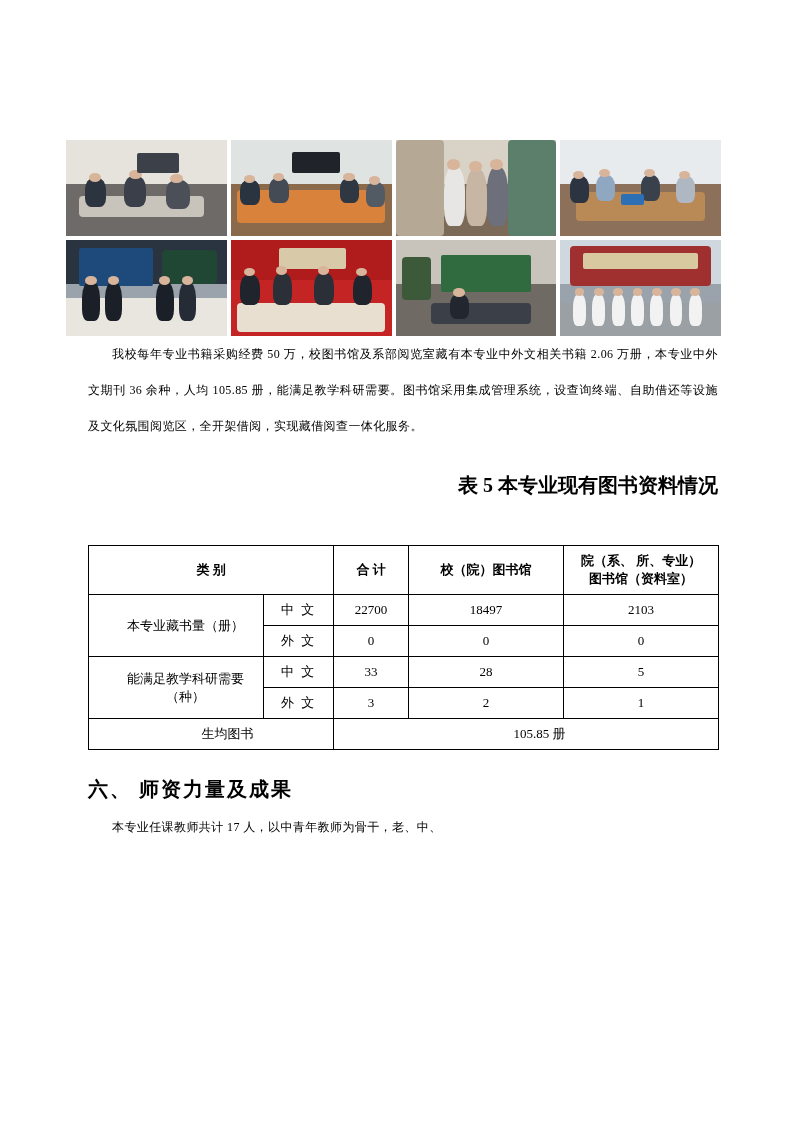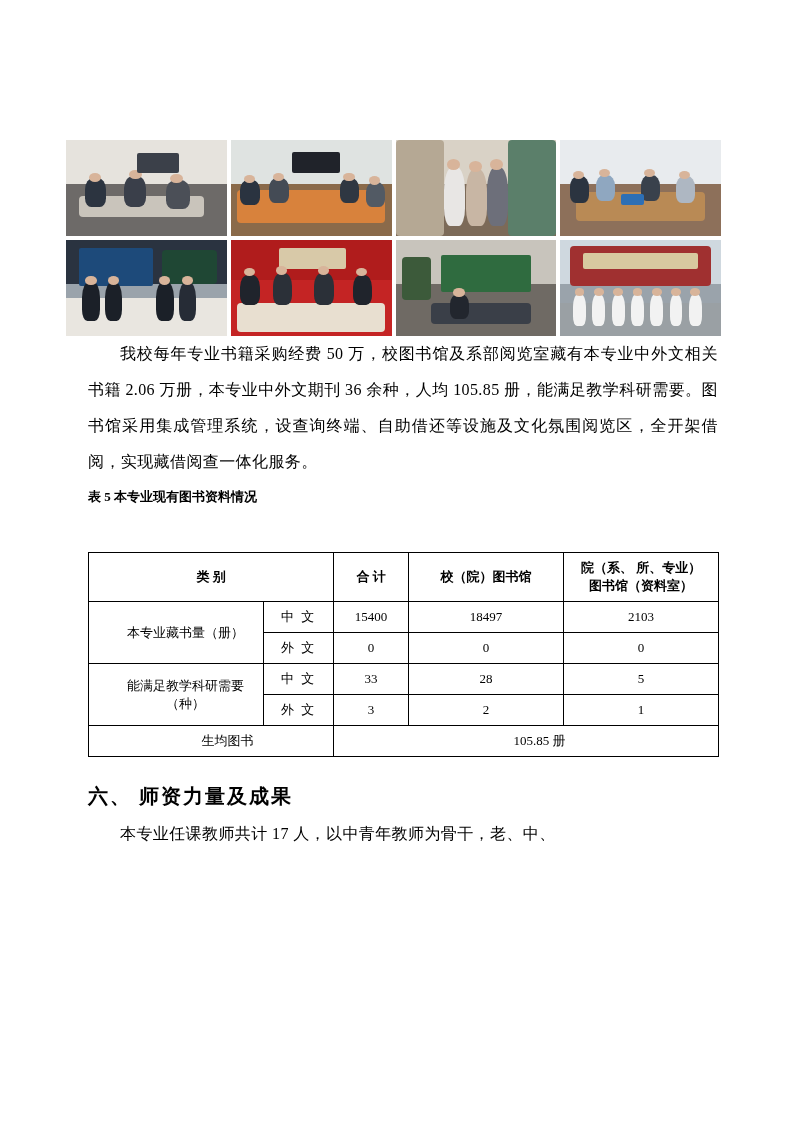--- a/index.html
+++ b/index.html
@@ -81,32 +81,32 @@
     margin: 18px 0 10px 0;
     letter-spacing: 1px;
   }
   h2.bigsection {
     font-size: 20px;
     font-weight: bold;
     margin: 26px 0 6px 0;
     letter-spacing: 2px;
   }
   p.body {
-    font-size: 16px;
+    font-size: 12px;
     line-height: 36px;
     margin: 0;
     text-indent: 2em;
     text-align: justify;
     letter-spacing: 0.4px;
   }
   .table-caption {
-    text-align: left;
-    font-size: 13px;
-    font-weight: bold;
-    margin: 8px 0 8px 0;
+    text-align: right;
+    font-size: 20px;
+    font-weight: bold;
+    margin: 28px 0 8px 0;
   }
 
   
   table.data {
     border-collapse: collapse;
     width: 630px;
     font-size: 13px;
     table-layout: fixed;
     margin-top: 46px;
   }
@@ -290,21 +290,21 @@
           <th>校（院）图书馆</th>
           <th>
             <span>院（系、  所、专业）</span><br>
             <span>图书馆（资料室）</span>
           </th>
         </tr>
 
         <tr>
           <td class="rowlabel" rowspan="2">本专业藏书量（册）</td>
           <td class="sp2">中    文</td>
-          <td>15400</td>
+          <td>22700</td>
           <td>18497</td>
           <td>2103</td>
         </tr>
         <tr>
           <td class="sp2">外    文</td>
           <td>0</td>
           <td>0</td>
           <td>0</td>
         </tr>
 

